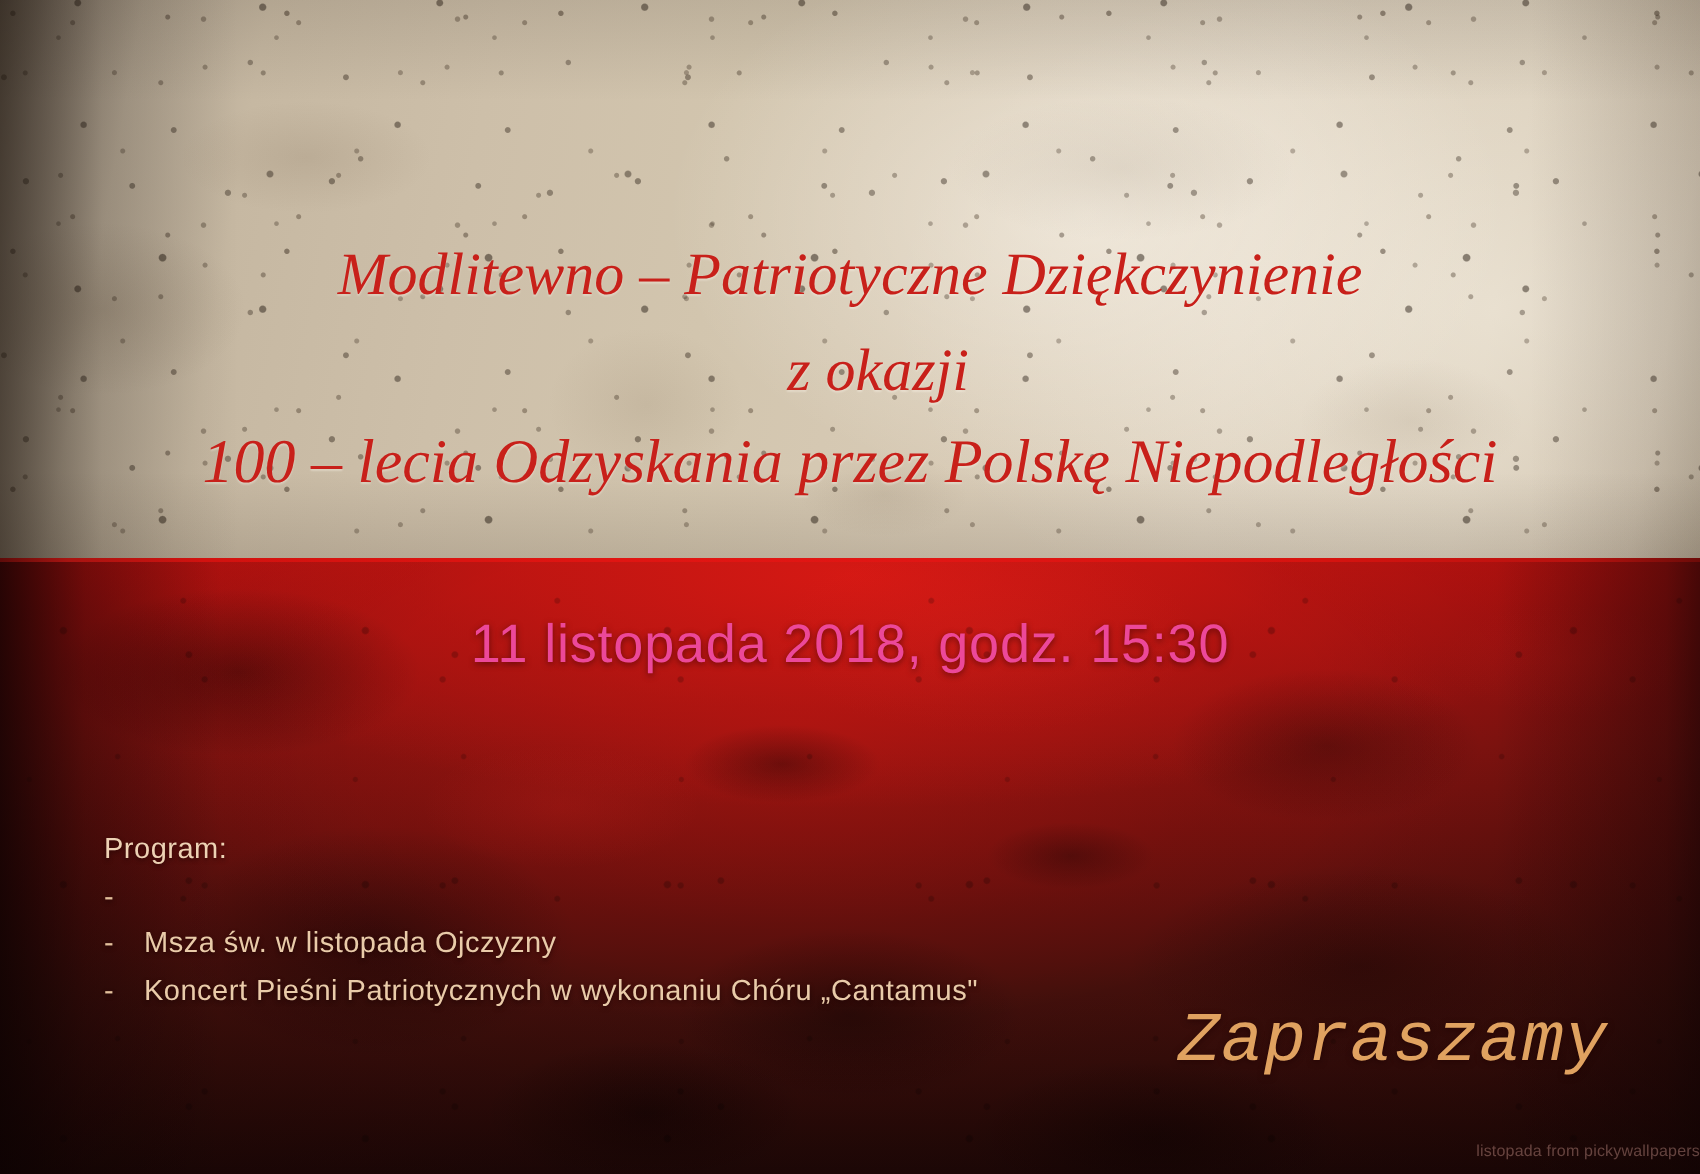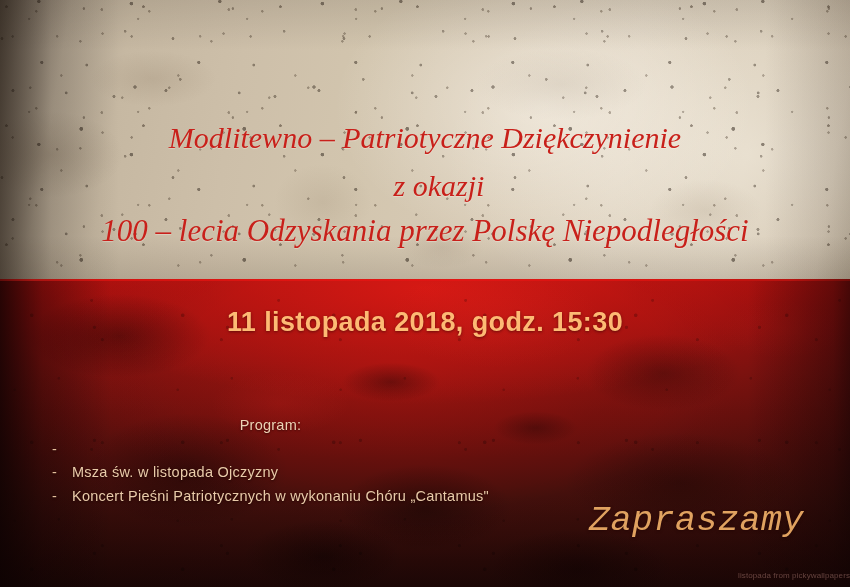--- a/index.html
+++ b/index.html
@@ -200,23 +200,23 @@
   }
   .line-red.l1 { top: 122px; font-size: 30px; }
   .line-red.l2 { top: 170px; font-size: 30px; margin-left: 14px; }
   .line-red.l3 { top: 215px; font-size: 31px; }
 
   .event-block {
     position: absolute;
     left: 0; top: 305px;
     width: 850px;
     text-align: center;
-    color: #fdba74;
+    color: #ec4899;
     font-family: "Liberation Sans", sans-serif;
-    font-weight: 700;
+    font-weight: 400;
     font-size: 27px;
     line-height: 1.30;
     letter-spacing: 0.4px;
     text-shadow: 0 1px 3px rgba(40,2,2,0.55);
   }
   .event-block .evt-line { display: block; }
 
   .program {
     position: absolute;
     left: 52px;
@@ -225,21 +225,20 @@
     font-family: "Liberation Sans", sans-serif;
     font-size: 14.5px;
     line-height: 1.0;
     letter-spacing: 0.25px;
     text-shadow: 0 1px 2px rgba(25,2,2,0.6);
   }
   .program-heading {
     display: block;
     margin-bottom: 9px;
     color: #edd2b4;
-    text-align: center;
   }
   .program-item {
     display: flex;
     align-items: baseline;
     margin-bottom: 9px;
   }
   .program-dash {
     width: 20px;
     flex: 0 0 20px;
     color: #e3c09c;

